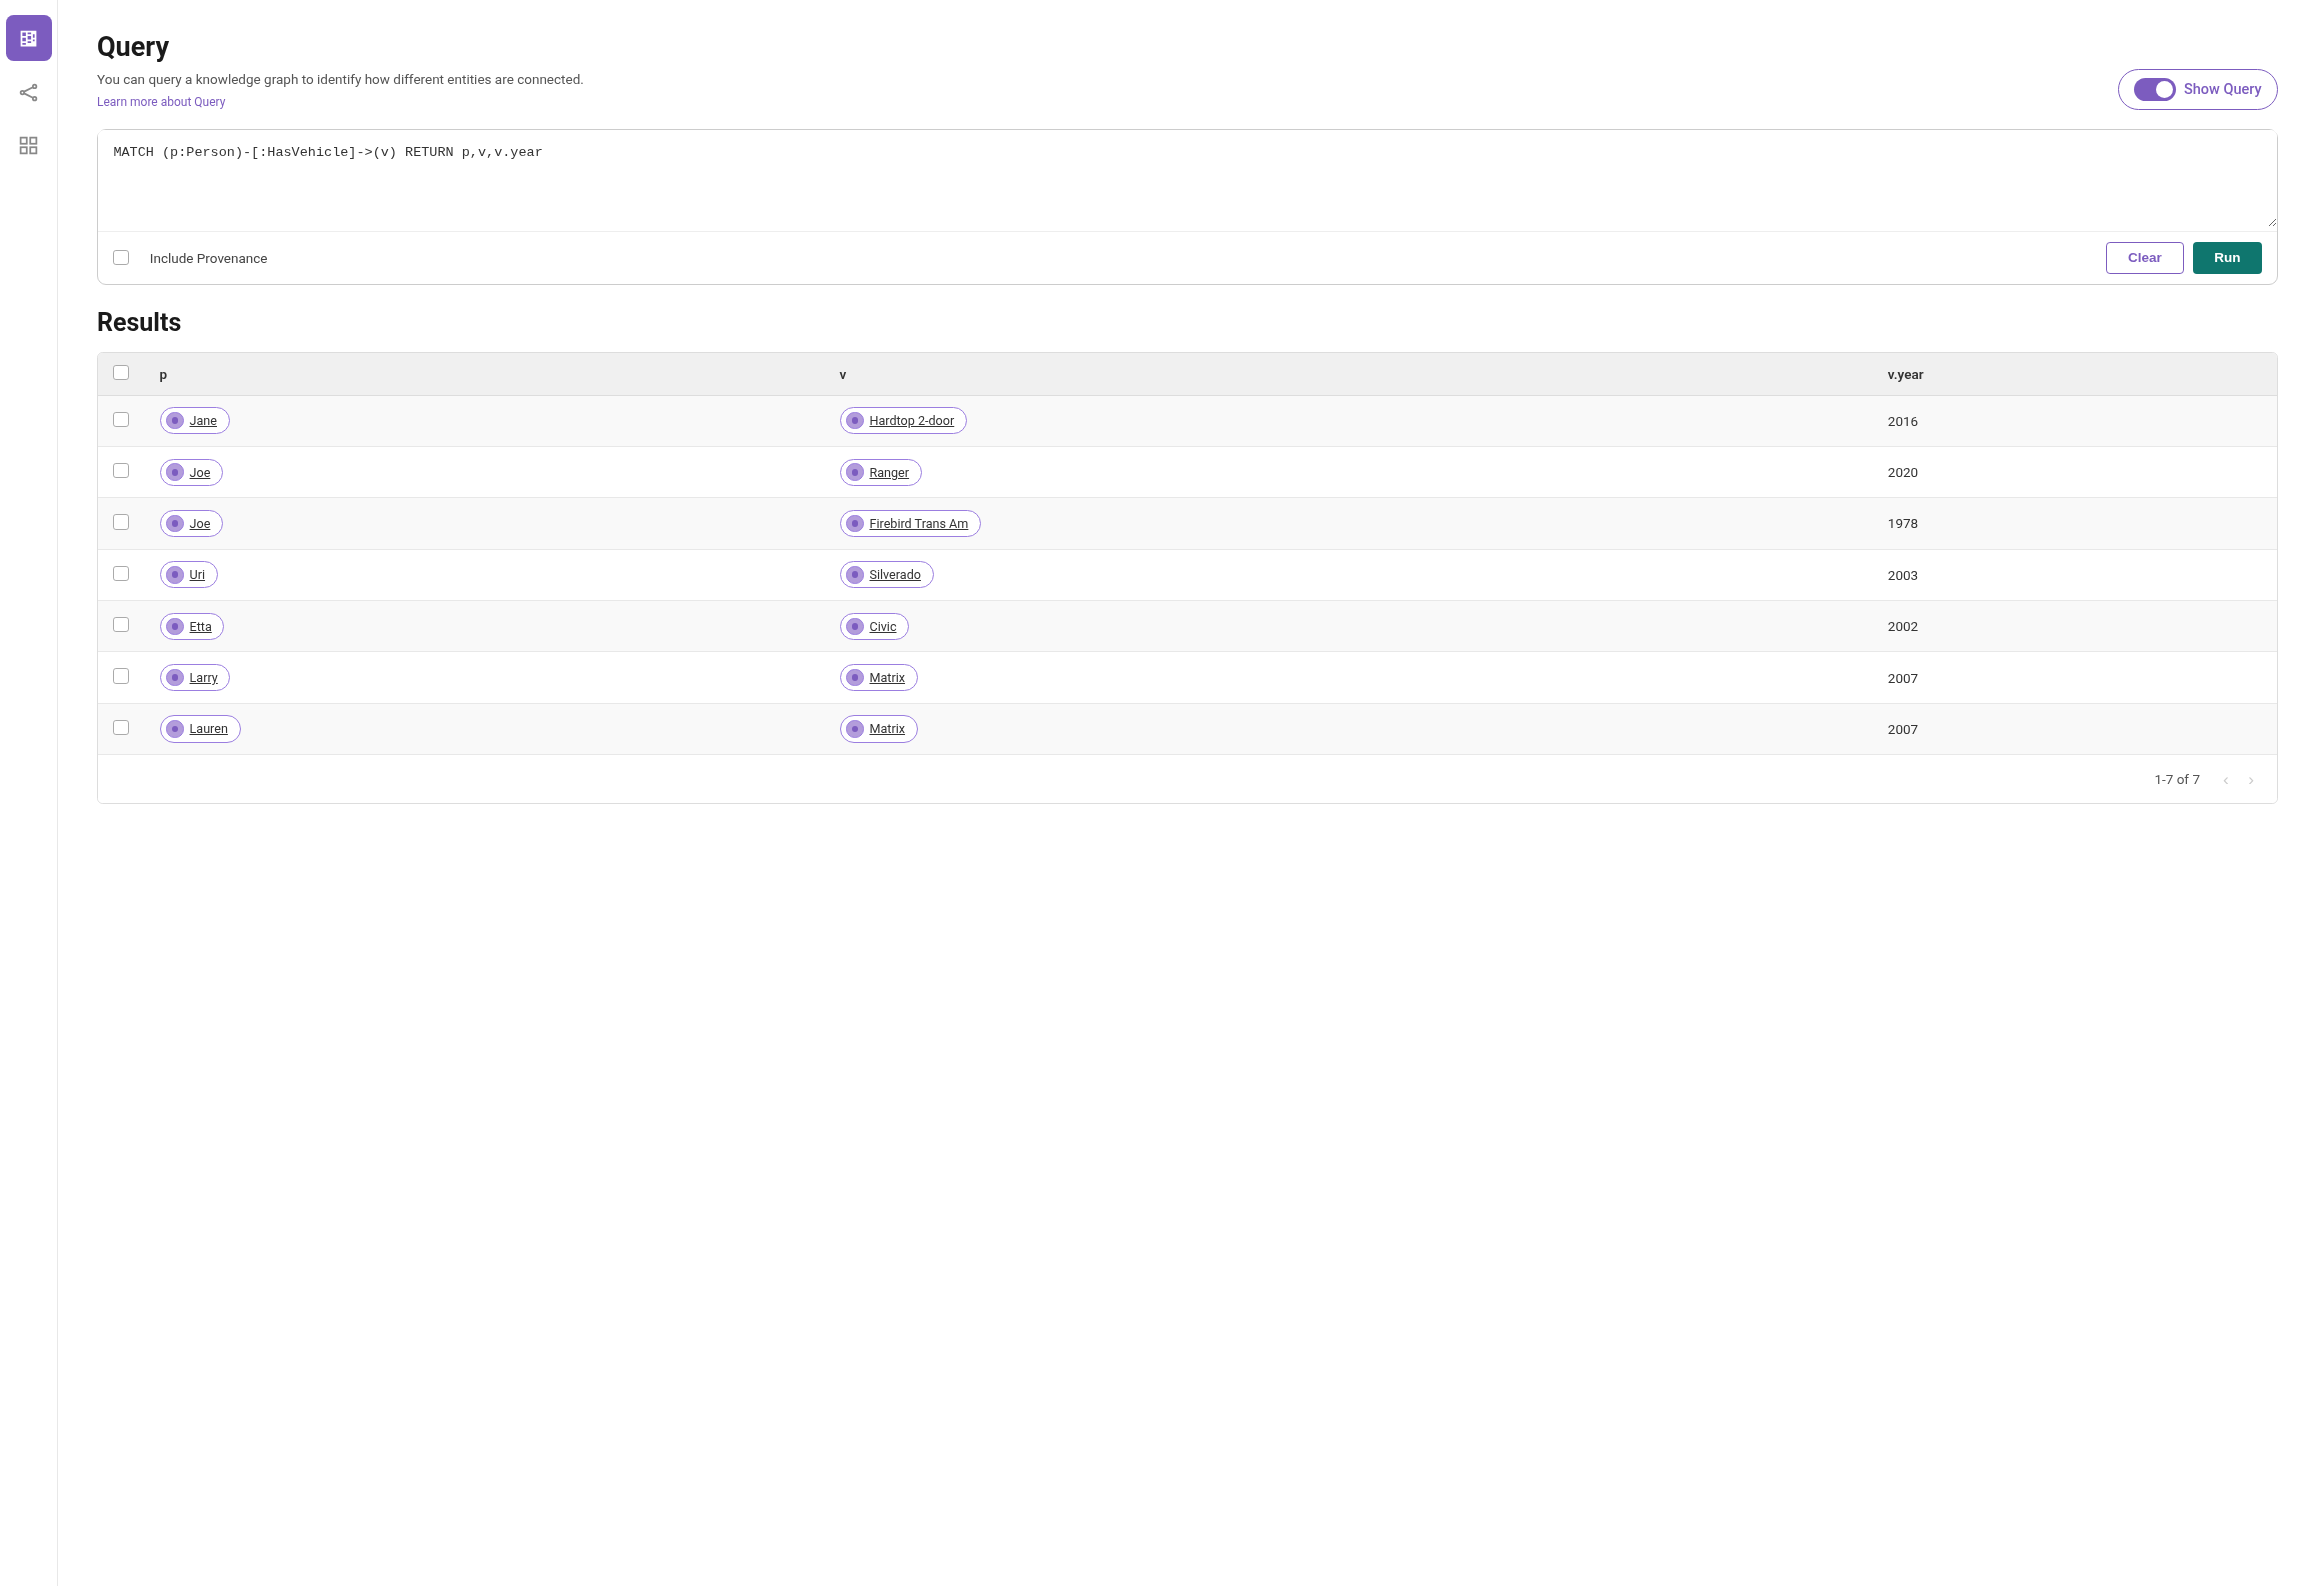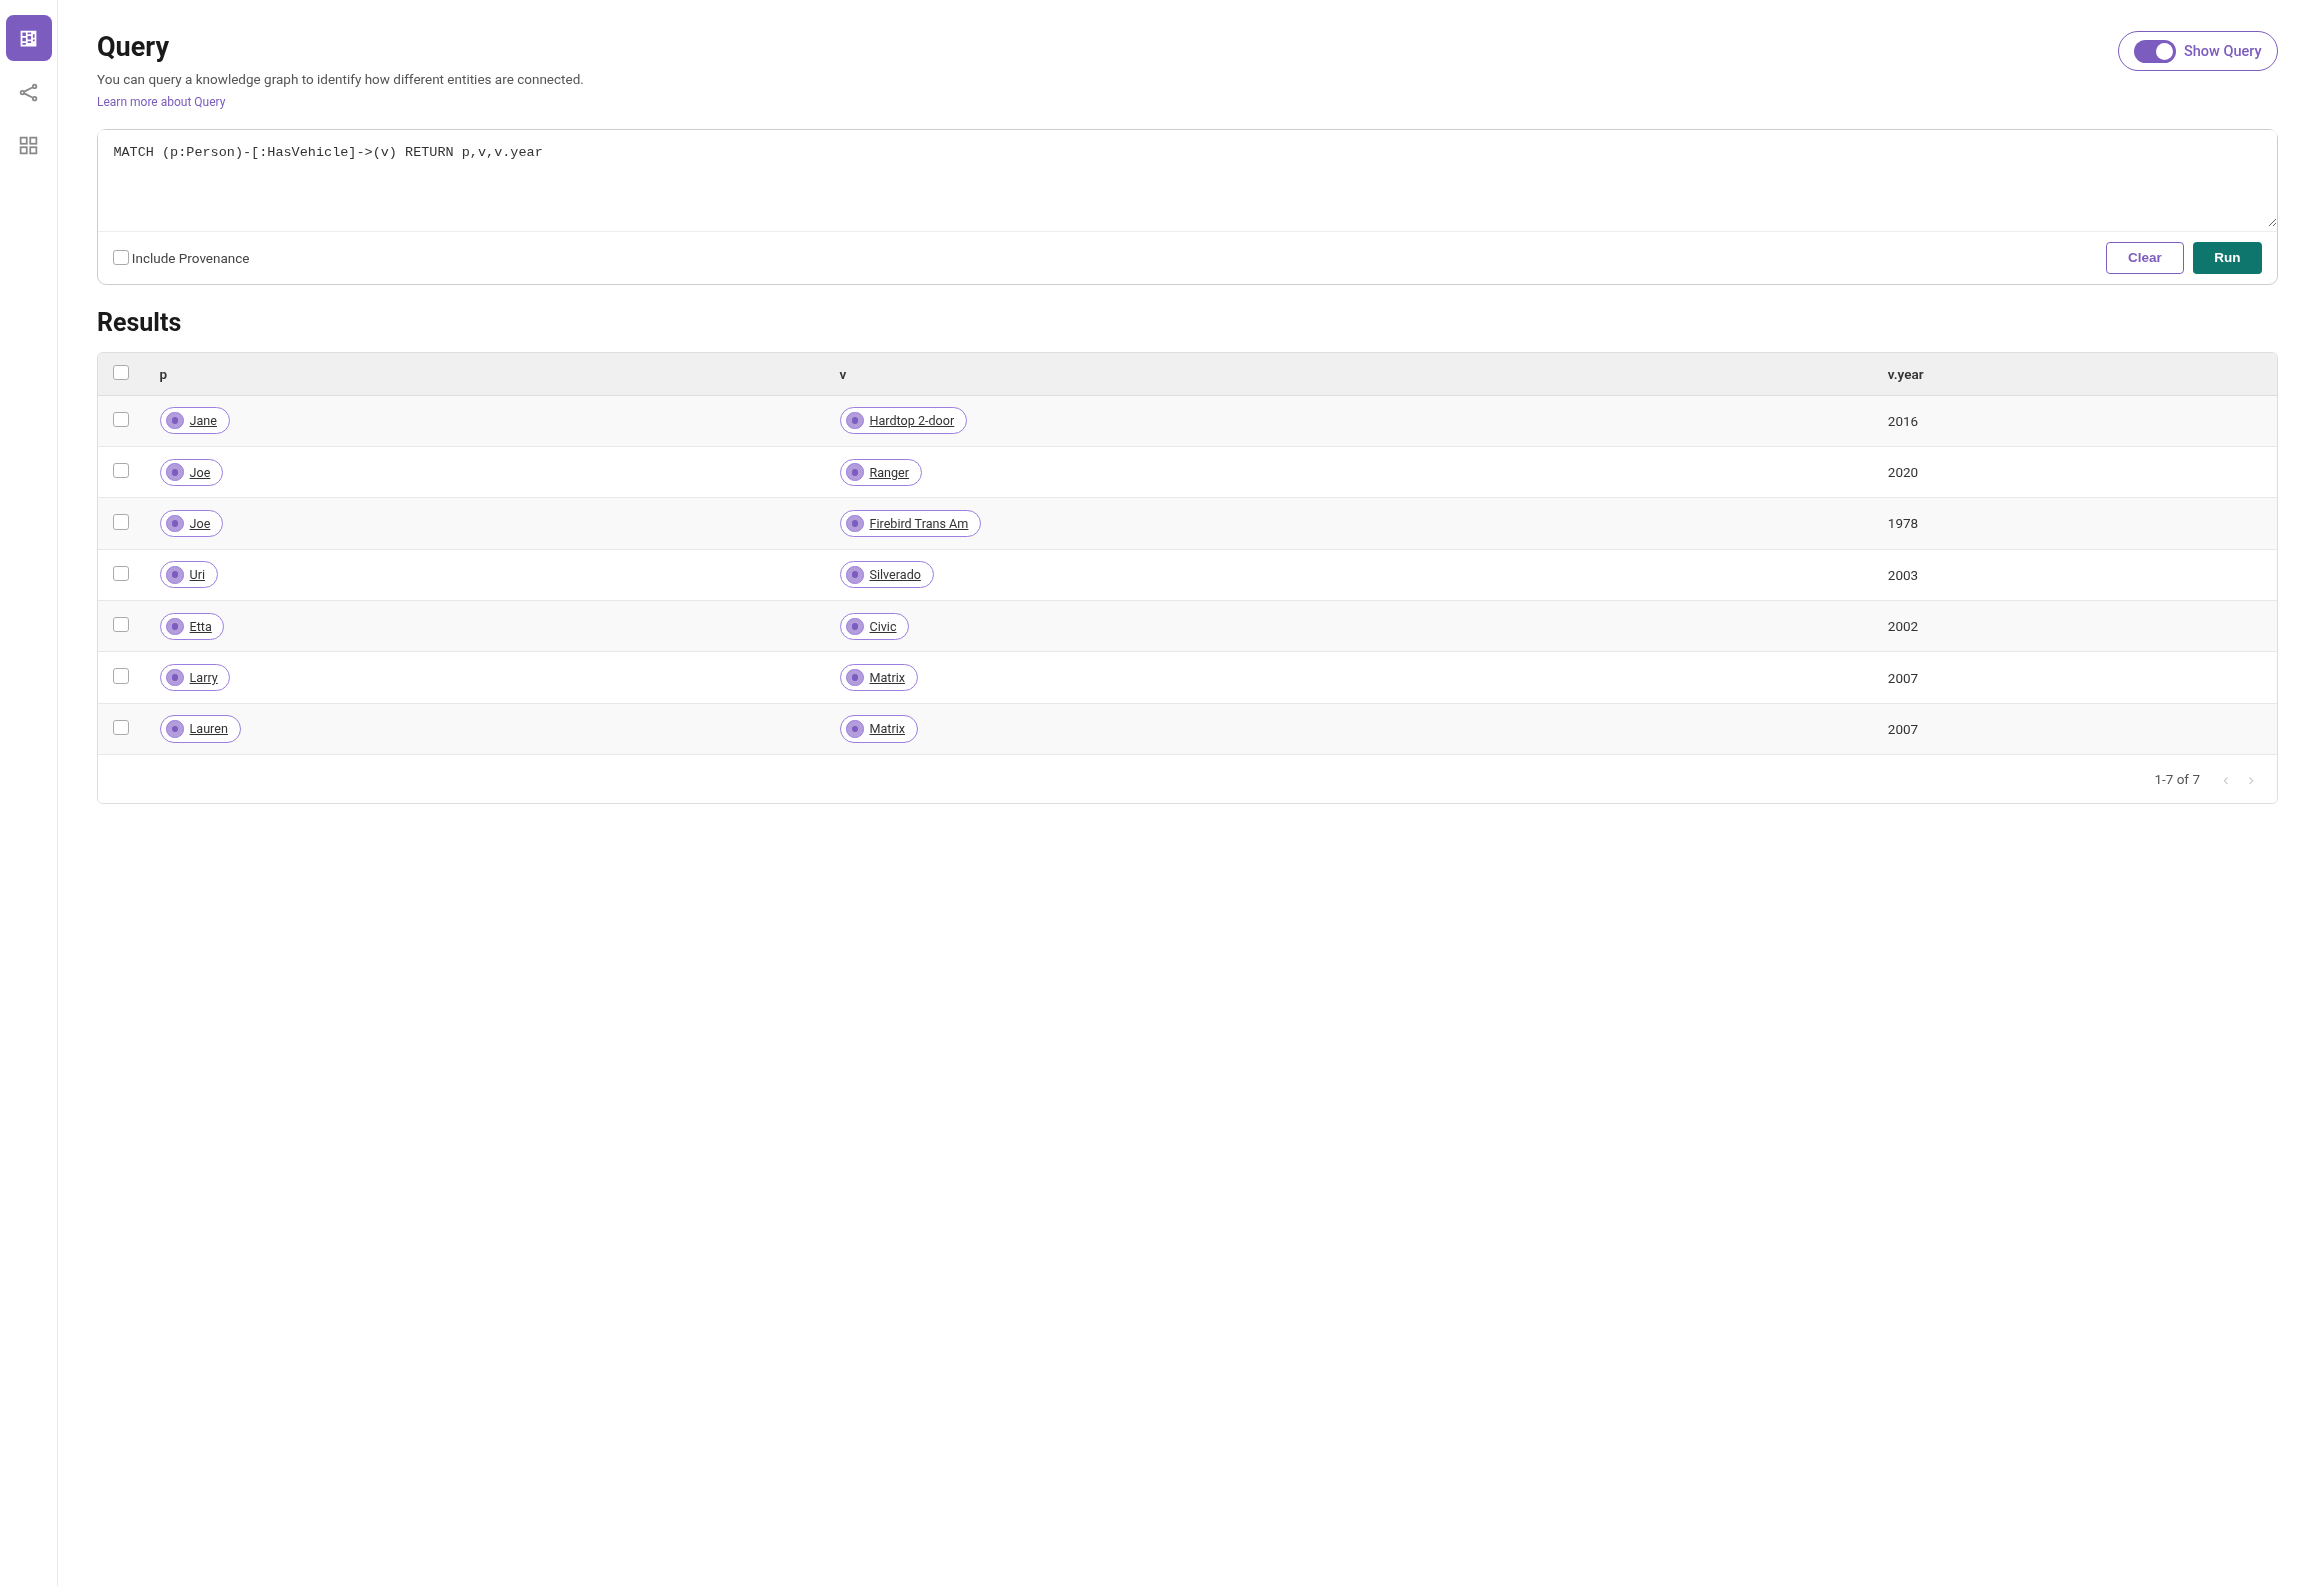--- a/index.html
+++ b/index.html
@@ -71,21 +71,21 @@
     .learn-more-link {
       font-size: 12px;
       color: #7c5cbf;
       text-decoration: none;
       cursor: pointer;
     }
 
     .header-row {
       display: flex;
       justify-content: space-between;
-      align-items: flex-start;
+      align-items: flex-end;
       margin-bottom: 19.3px;
       gap: 22px;
     }
 
     .toggle-container {
       display: flex;
       align-items: center;
       gap: 7.7px;
       border: 1.4px solid #7c5cbf;
       border-radius: 23px;
@@ -145,21 +145,21 @@
       display: flex;
       align-items: center;
       justify-content: space-between;
       padding: 9.7px 15.4px;
       border-top: 1px solid #eee;
     }
 
     .provenance-label {
       display: flex;
       align-items: center;
-      gap: 3px;
+      gap: 21px;
       font-size: 13.5px;
       color: #444;
       cursor: pointer;
     }
 
     .provenance-checkbox {
       width: 15.4px;
       height: 15.4px;
       border: 1.4px solid #aaa;
       border-radius: 2.9px;

